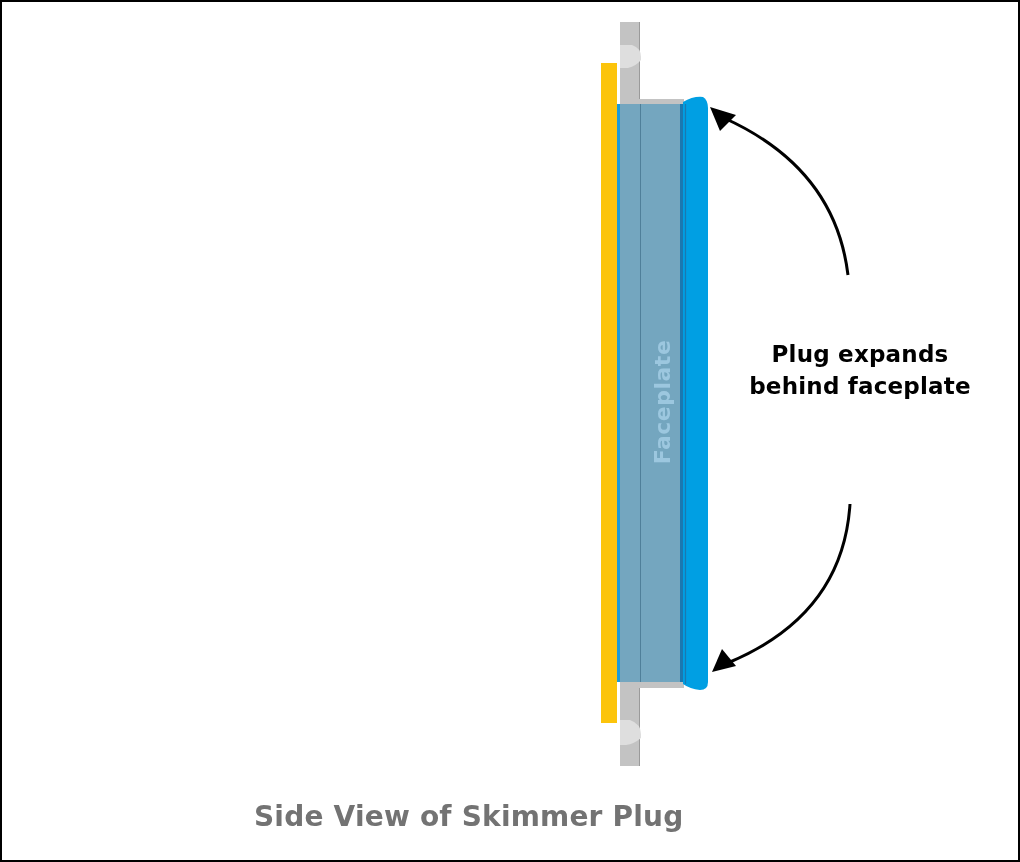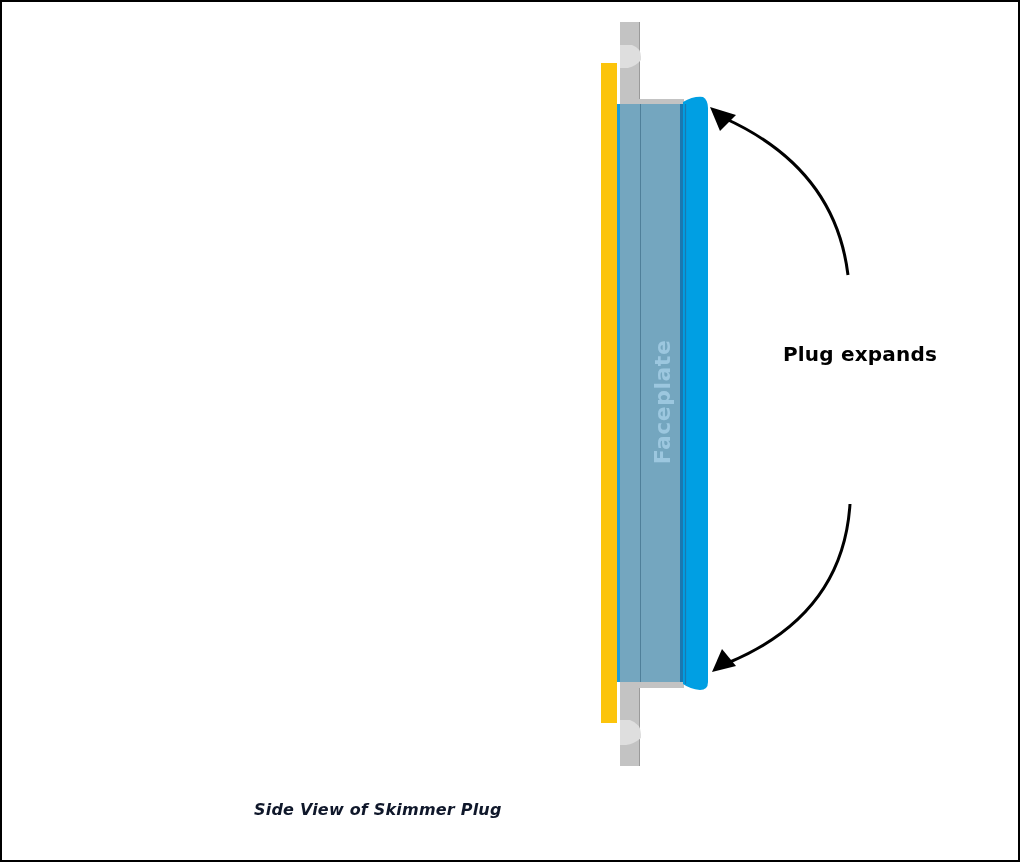--- a/index.html
+++ b/index.html
@@ -12,35 +12,34 @@
       overflow: hidden;
       font-family: "DejaVu Sans", sans-serif;
     }
     svg.diagram { position: absolute; left: 0; top: 0; }
     .label-block {
       position: absolute;
       left: 718px; top: 336px;
       width: 280px;
       text-align: center;
       font-weight: bold;
-      font-size: 20px;
+      font-size: 23px;
       line-height: 32px;
       color: #000000;
       letter-spacing: 0.2px;
     }
     .label-block div { white-space: nowrap; }
     .caption {
       position: absolute;
       left: 252px; top: 798px;
       font-weight: bold;
-      font-size: 16px;
-      color: #0f172a;
+      font-size: 28px;
+      color: #737373;
       white-space: nowrap;
       letter-spacing: 0.2px;
-      font-style: italic;
     }
     .faceplate-text {
       position: absolute;
       left: 660px; top: 400px;
       transform: translate(-50%, -50%) rotate(-90deg);
       font-weight: bold;
       font-size: 22px;
       color: #9cc7df;
       white-space: nowrap;
       letter-spacing: 0.5px;
@@ -83,16 +82,17 @@
     <g>
       <path d="M850 504 Q843 614 730 662" fill="none" stroke="#000" stroke-width="3"></path>
       <polygon points="712,672 722,649 736,666" fill="#000"></polygon>
     </g>
   </svg>
 
   <div class="faceplate-text">Faceplate</div>
 
   <div class="label-block">
     <div>Plug expands</div>
+    <div>behind faceplate</div>
   </div>
 
   <div class="caption">Side View of Skimmer Plug</div>
 </div>
 
 </body></html>

